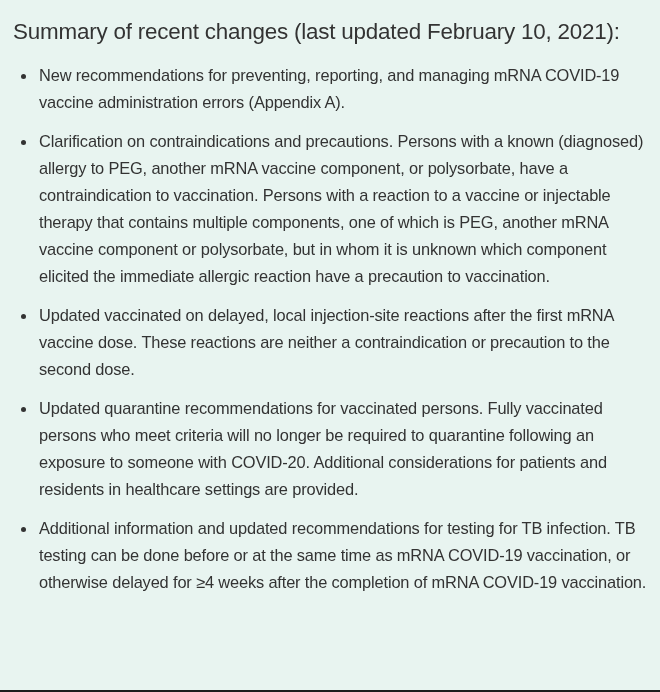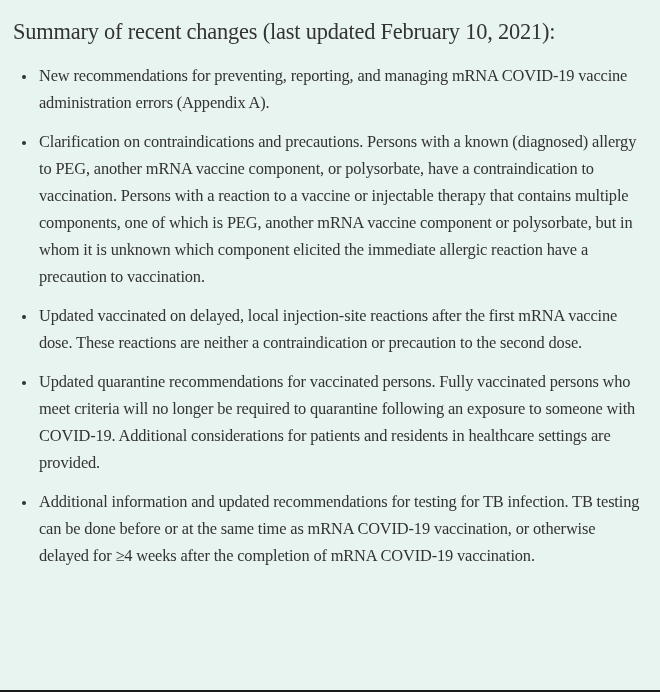--- a/index.html
+++ b/index.html
@@ -14,21 +14,20 @@
     color: var(--text, #333333);
     overflow: hidden;
   }
   .page {
     position: relative;
     width: 660px;
     height: 692px;
     box-sizing: border-box;
     background: var(--background, #e8f4f0);
     overflow: hidden;
-    font-family: Liberation Serif, serif;
   }
   .section-heading {
     margin: 0;
     padding: 17px 16px 0 13px;
     font-size: 22.4px;
     line-height: 30px;
     font-weight: 400;
     letter-spacing: -0.2px;
     color: var(--text, #333333);
     max-width: 610px;
@@ -62,17 +61,17 @@
 </style>
 </head>
 <body>
 
 <div class="page">
   <h2 class="section-heading">Summary of recent changes (last updated February 10, 2021):</h2>
   <ul class="changes-list">
     <li>New recommendations for preventing, reporting, and managing mRNA COVID-19 vaccine administration errors (Appendix A).</li>
     <li>Clarification on contraindications and precautions. Persons with a known (diagnosed) allergy to PEG, another mRNA vaccine component, or polysorbate, have a contraindication to vaccination. Persons with a reaction to a vaccine or injectable therapy that contains multiple components, one of which is PEG, another mRNA vaccine component or polysorbate, but in whom it is unknown which component elicited the immediate allergic reaction have a precaution to vaccination.</li>
     <li>Updated vaccinated on delayed, local injection-site reactions after the first mRNA vaccine dose. These reactions are neither a contraindication or precaution to the second dose.</li>
-    <li>Updated quarantine recommendations for vaccinated persons. Fully vaccinated persons who meet criteria will no longer be required to quarantine following an exposure to someone with COVID-19. Additional considerations for patients and residents in healthcare settings are provided.</li>
+    <li>Updated quarantine recommendations for vaccinated persons. Fully vaccinated persons who meet criteria will no longer be required to quarantine following an exposure to someone with COVID-20. Additional considerations for patients and residents in healthcare settings are provided.</li>
     <li>Additional information and updated recommendations for testing for TB infection. TB testing can be done before or at the same time as mRNA COVID-19 vaccination, or otherwise delayed for ≥4 weeks after the completion of mRNA COVID-19 vaccination.</li>
   </ul>
   <div class="bottom-rule"></div>
 </div>
 
 </body></html>

